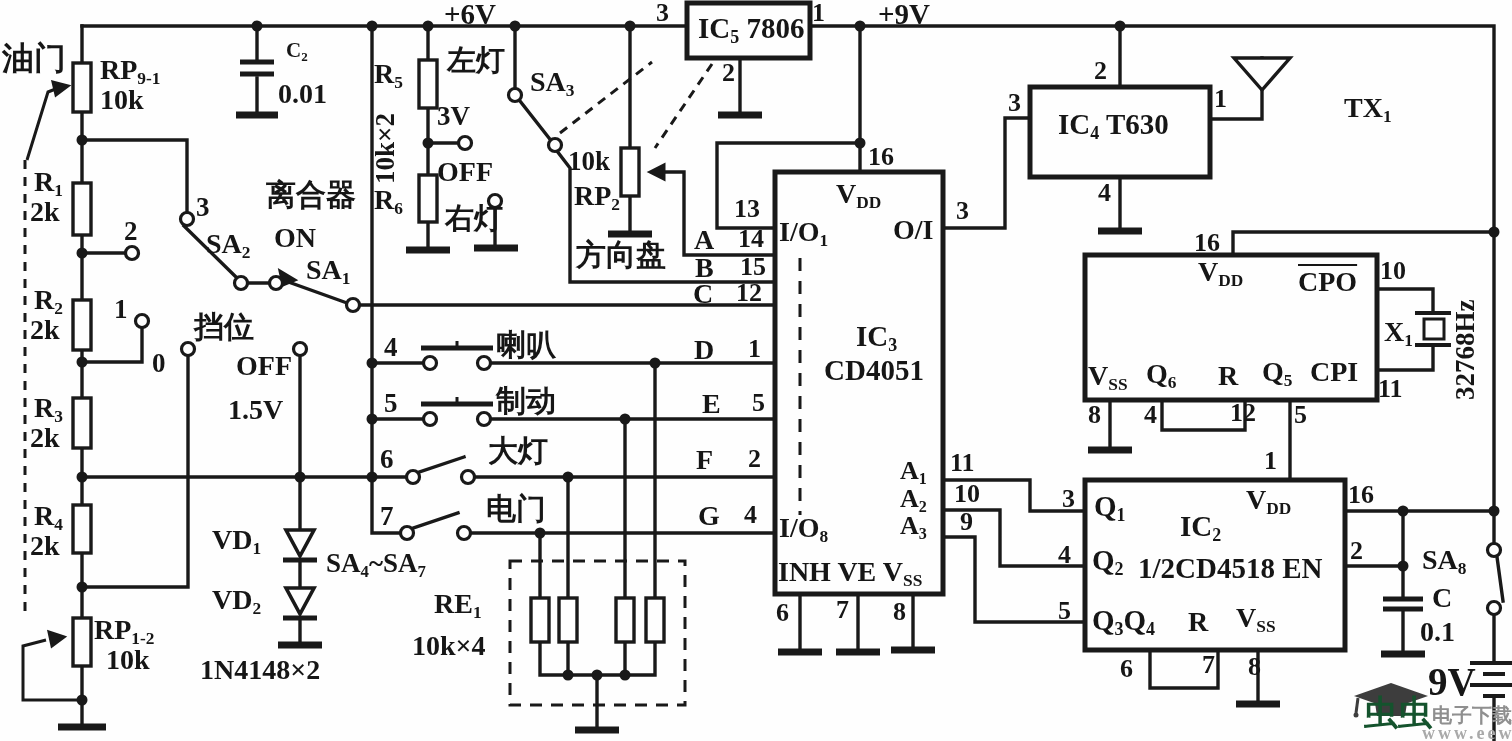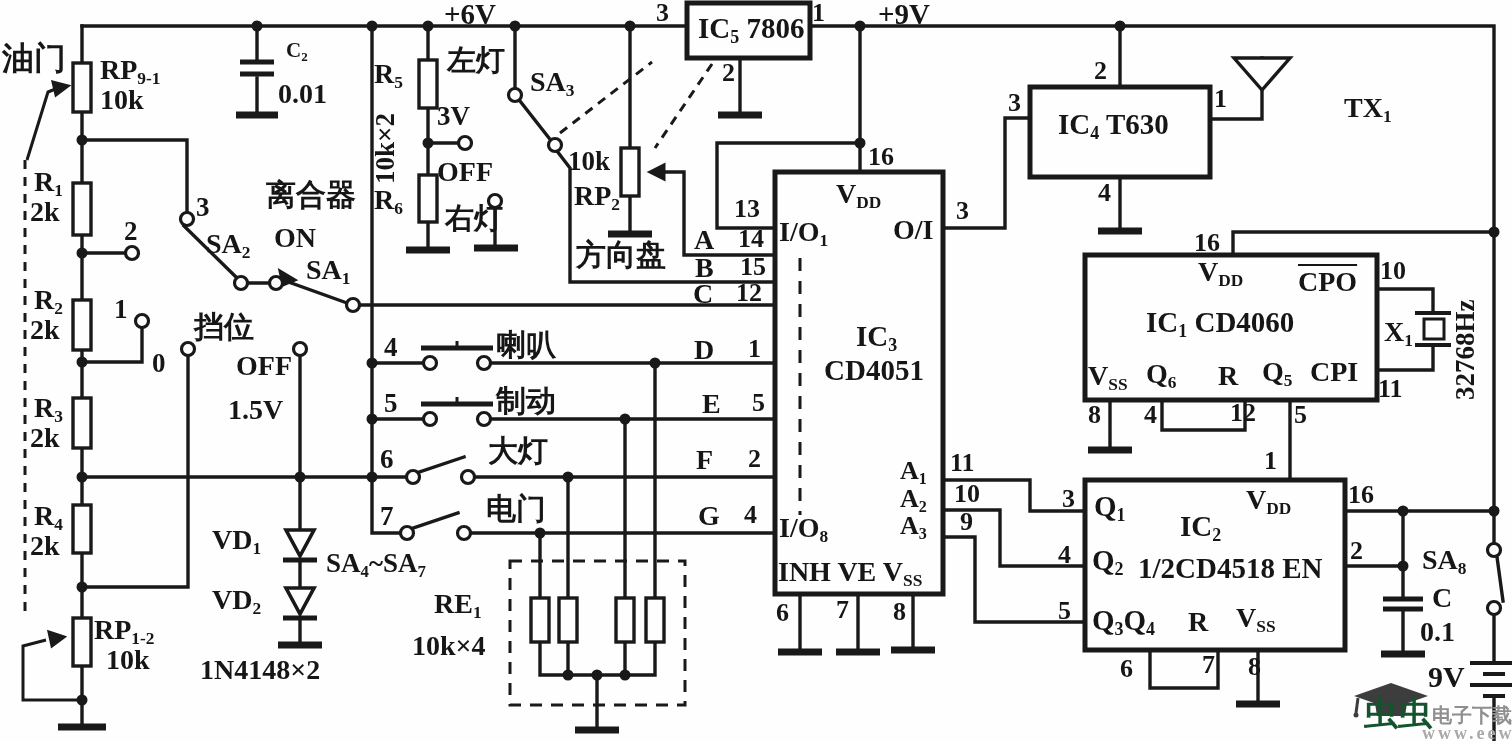--- a/index.html
+++ b/index.html
@@ -268,21 +268,20 @@
       <div class="lbl" style="left: 836px; top: 597px; font-size: 26px;"><span>7</span></div>
       <div class="lbl" style="left: 893px; top: 599px; font-size: 26px;"><span>8</span></div>
       <div class="lbl" style="left: 1058px; top: 110px; font-size: 29px;"><span>IC</span><sub>4</sub><span> T630</span></div>
       <div class="lbl" style="left: 1094px; top: 58px; font-size: 26px;"><span>2</span></div>
       <div class="lbl" style="left: 1008px; top: 90px; font-size: 26px;"><span>3</span></div>
       <div class="lbl" style="left: 1214px; top: 86px; font-size: 26px;"><span>1</span></div>
       <div class="lbl" style="left: 1098px; top: 180px; font-size: 26px;"><span>4</span></div>
       <div class="lbl" style="left: 1344px; top: 82px; font-size: 28px; margin-top: 12px;"><span>TX</span><sub>1</sub></div>
       <div class="lbl" style="left: 1198px; top: 258px; font-size: 28px;"><span>V</span><sub>DD</sub></div>
       <div class="lbl" style="left: 1298px; top: 268px; font-size: 28px;"><span class="ovl">CPO</span></div>
-      <div class="lbl" style="left: 1146px; top: 308px; font-size: 29px;"><span>IC</span><sub>1</sub><span> CD4060</span></div>
       <div class="lbl" style="left: 1088px; top: 362px; font-size: 28px;"><span>V</span><sub>SS</sub></div>
       <div class="lbl" style="left: 1146px; top: 360px; font-size: 28px;"><span>Q</span><sub>6</sub></div>
       <div class="lbl" style="left: 1218px; top: 362px; font-size: 28px;"><span>R</span></div>
       <div class="lbl" style="left: 1262px; top: 358px; font-size: 28px;"><span>Q</span><sub>5</sub></div>
       <div class="lbl" style="left: 1310px; top: 358px; font-size: 28px;"><span>CPI</span></div>
       <div class="lbl" style="left: 1194px; top: 230px; font-size: 26px;"><span>16</span></div>
       <div class="lbl" style="left: 1380px; top: 258px; font-size: 26px;"><span>10</span></div>
       <div class="lbl" style="left: 1378px; top: 376px; font-size: 26px;"><span>11</span></div>
       <div class="lbl" style="left: 1088px; top: 402px; font-size: 26px;"><span>8</span></div>
       <div class="lbl" style="left: 1144px; top: 402px; font-size: 26px;"><span>4</span></div>
@@ -303,18 +302,18 @@
       <div class="lbl" style="left: 1350px; top: 538px; font-size: 26px;"><span>2</span></div>
       <div class="lbl" style="left: 1062px; top: 486px; font-size: 26px;"><span>3</span></div>
       <div class="lbl" style="left: 1058px; top: 542px; font-size: 26px;"><span>4</span></div>
       <div class="lbl" style="left: 1058px; top: 598px; font-size: 26px;"><span>5</span></div>
       <div class="lbl" style="left: 1120px; top: 656px; font-size: 26px;"><span>6</span></div>
       <div class="lbl" style="left: 1202px; top: 652px; font-size: 26px;"><span>7</span></div>
       <div class="lbl" style="left: 1248px; top: 654px; font-size: 26px;"><span>8</span></div>
       <div class="lbl" style="left: 1422px; top: 546px; font-size: 28px;"><span>SA</span><sub>8</sub></div>
       <div class="lbl" style="left: 1432px; top: 584px; font-size: 28px;"><span>C</span></div>
       <div class="lbl" style="left: 1420px; top: 618px; font-size: 28px;"><span>0.1</span></div>
-      <div class="lbl" style="left: 1428px; top: 662px; font-size: 30px;"><span>9V</span></div>
+      <div class="lbl" style="left: 1428px; top: 662px; font-size: 39px;"><span>9V</span></div>
       <div class="lbl" style="left: 1364px; top: 696px; font-size: 34px; color: #14532d; font-weight: 700;"><span>虫虫</span></div>
       <div class="lbl" style="left: 1432px; top: 705px; font-size: 20px; color: rgb(143, 143, 143);"><span>电子下载站</span></div>
       <div class="lbl" style="left: 1422px; top: 724px; font-size: 18px; color: rgb(169, 169, 169); letter-spacing: 3px;"><span>www.eeworm.com</span></div>
     </div>
 </div>
 
 </body></html>

